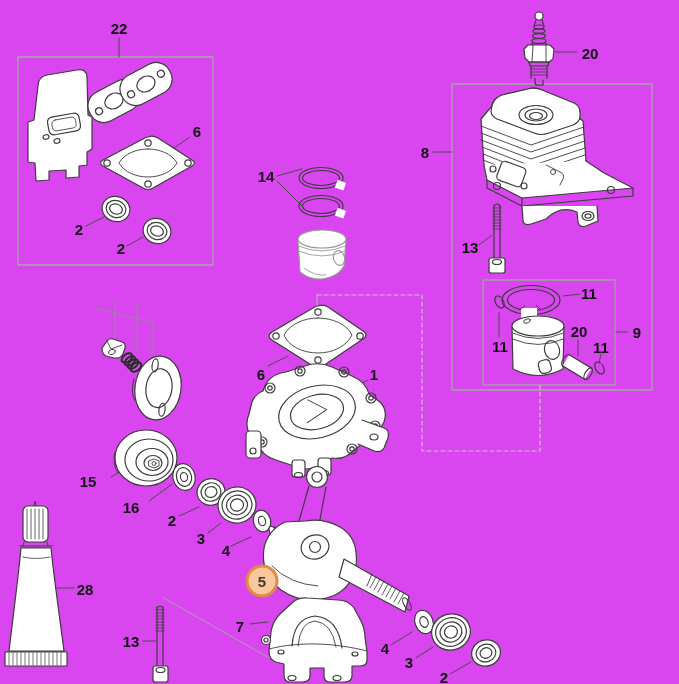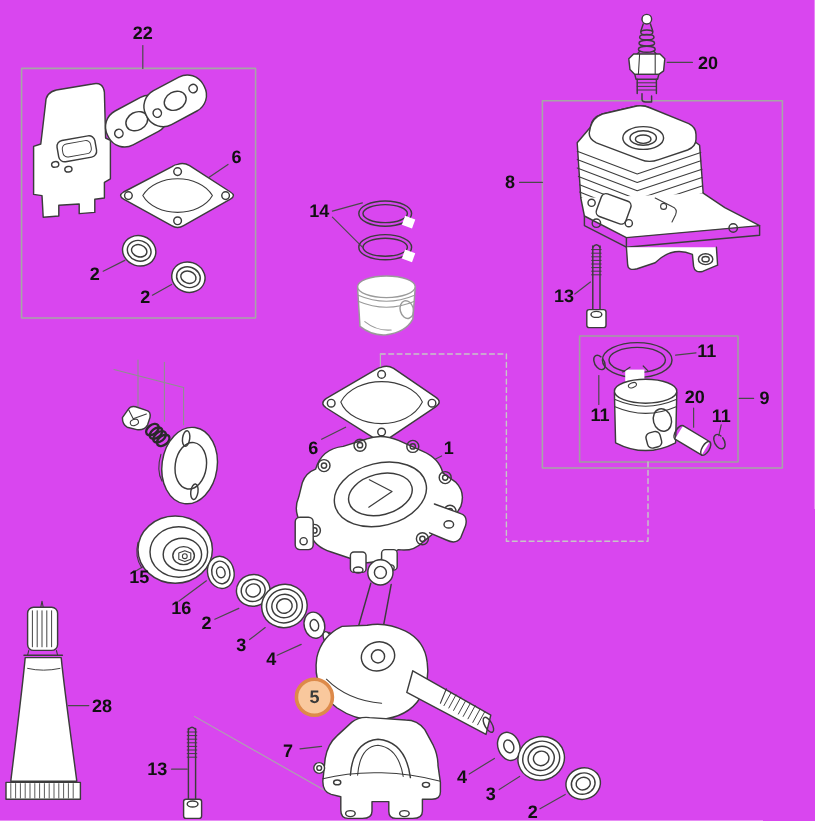--- a/index.html
+++ b/index.html
@@ -402,22 +402,22 @@
       <div class="callout" style="left: 590px; top: 53px;">20</div>
       <div class="callout" style="left: 425px; top: 152px;">8</div>
       <div class="callout" style="left: 470px; top: 247px;">13</div>
       <div class="callout" style="left: 589px; top: 293px;">11</div>
       <div class="callout" style="left: 500px; top: 346px;">11</div>
       <div class="callout" style="left: 579px; top: 331px;">20</div>
       <div class="callout" style="left: 601px; top: 347px;">11</div>
       <div class="callout" style="left: 637px; top: 332px;">9</div>
       <div class="callout" style="left: 261px; top: 374px;">6</div>
       <div class="callout" style="left: 374px; top: 374px;">1</div>
-      <div class="callout" style="left: 116px; top: 481px;">15</div>
-      <div class="callout" style="left: 151px; top: 507px;">16</div>
+      <div class="callout" style="left: 88px; top: 481px;">15</div>
+      <div class="callout" style="left: 131px; top: 507px;">16</div>
       <div class="callout" style="left: 172px; top: 520px;">2</div>
       <div class="callout" style="left: 201px; top: 538px;">3</div>
       <div class="callout" style="left: 226px; top: 550px;">4</div>
       <div class="callout badge" style="left: 262px; top: 581px; background: rgb(249, 200, 157); border: 3px solid rgb(221, 138, 74); color: rgb(58, 58, 58);">5</div>
       <div class="callout" style="left: 85px; top: 589px;">28</div>
       <div class="callout" style="left: 131px; top: 641px;">13</div>
       <div class="callout" style="left: 240px; top: 626px;">7</div>
       <div class="callout" style="left: 385px; top: 648px;">4</div>
       <div class="callout" style="left: 409px; top: 662px;">3</div>
       <div class="callout" style="left: 444px; top: 677px;">2</div>

